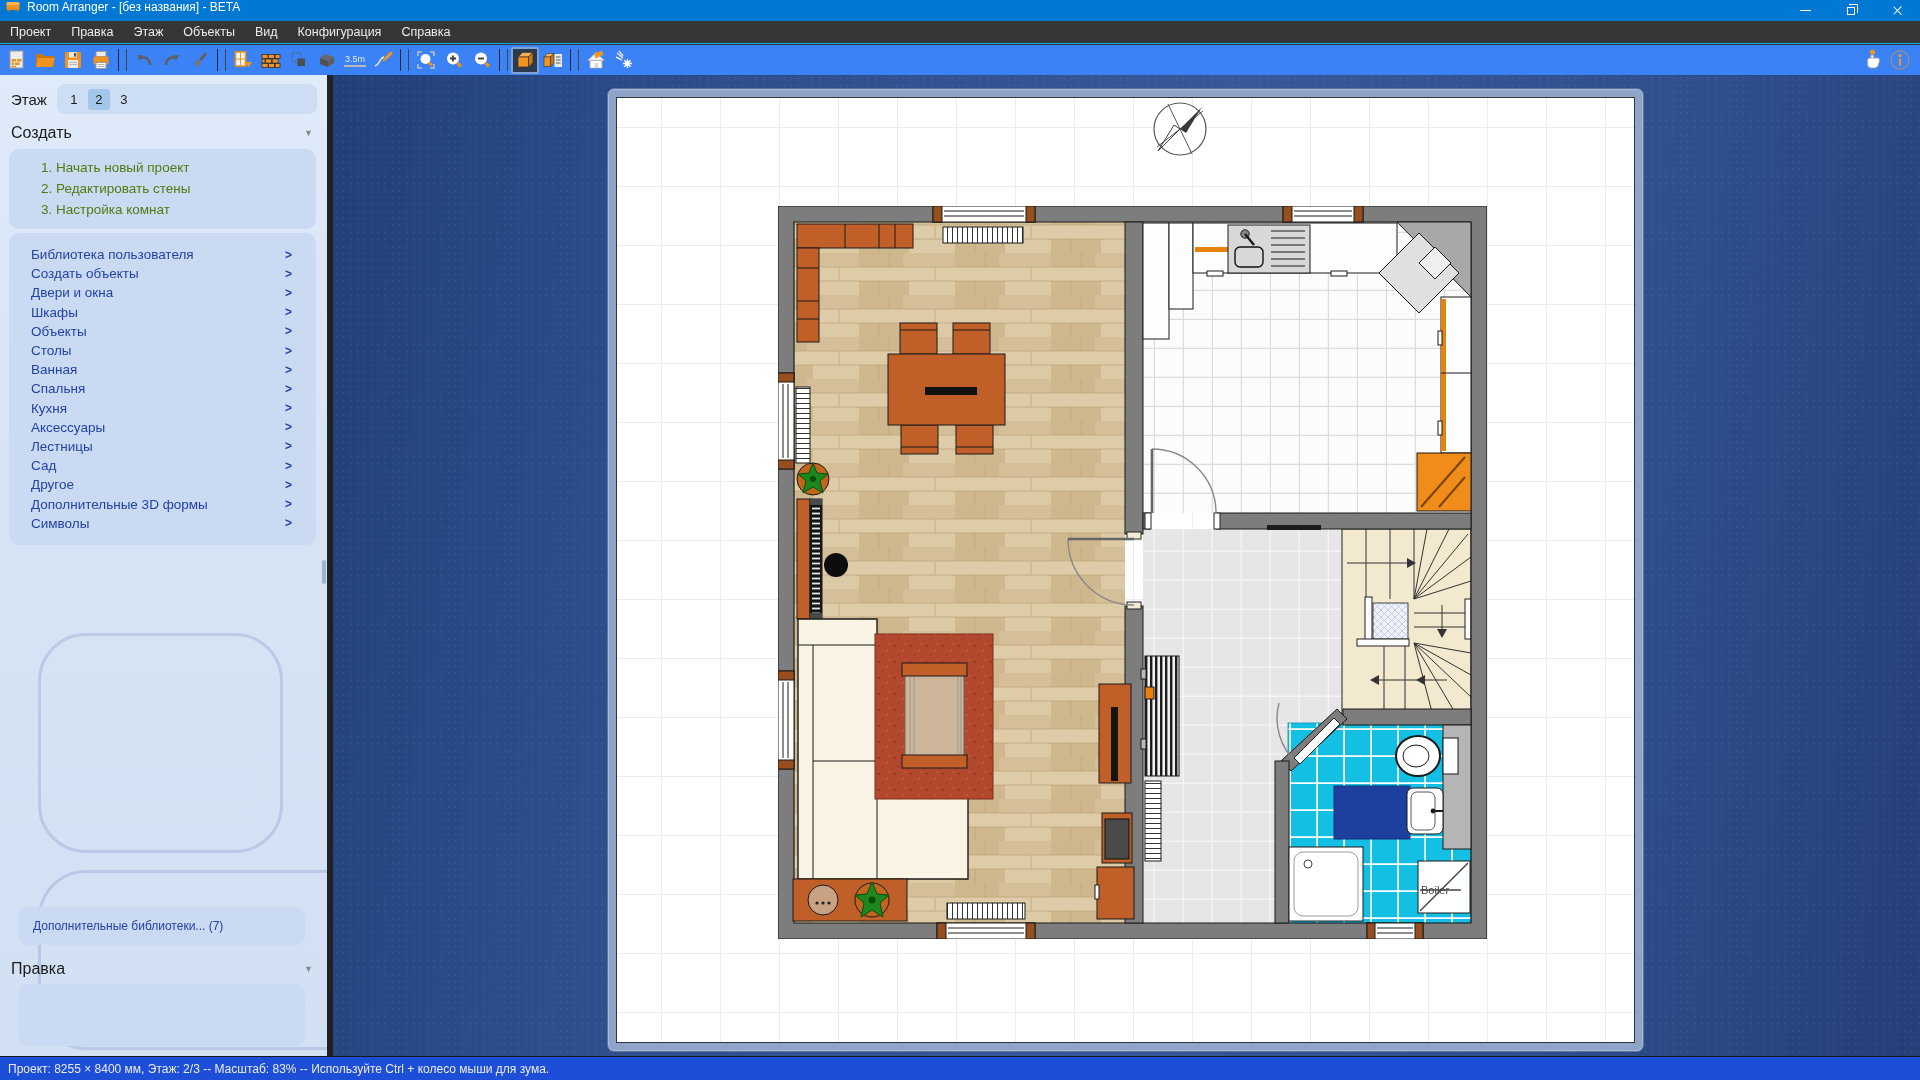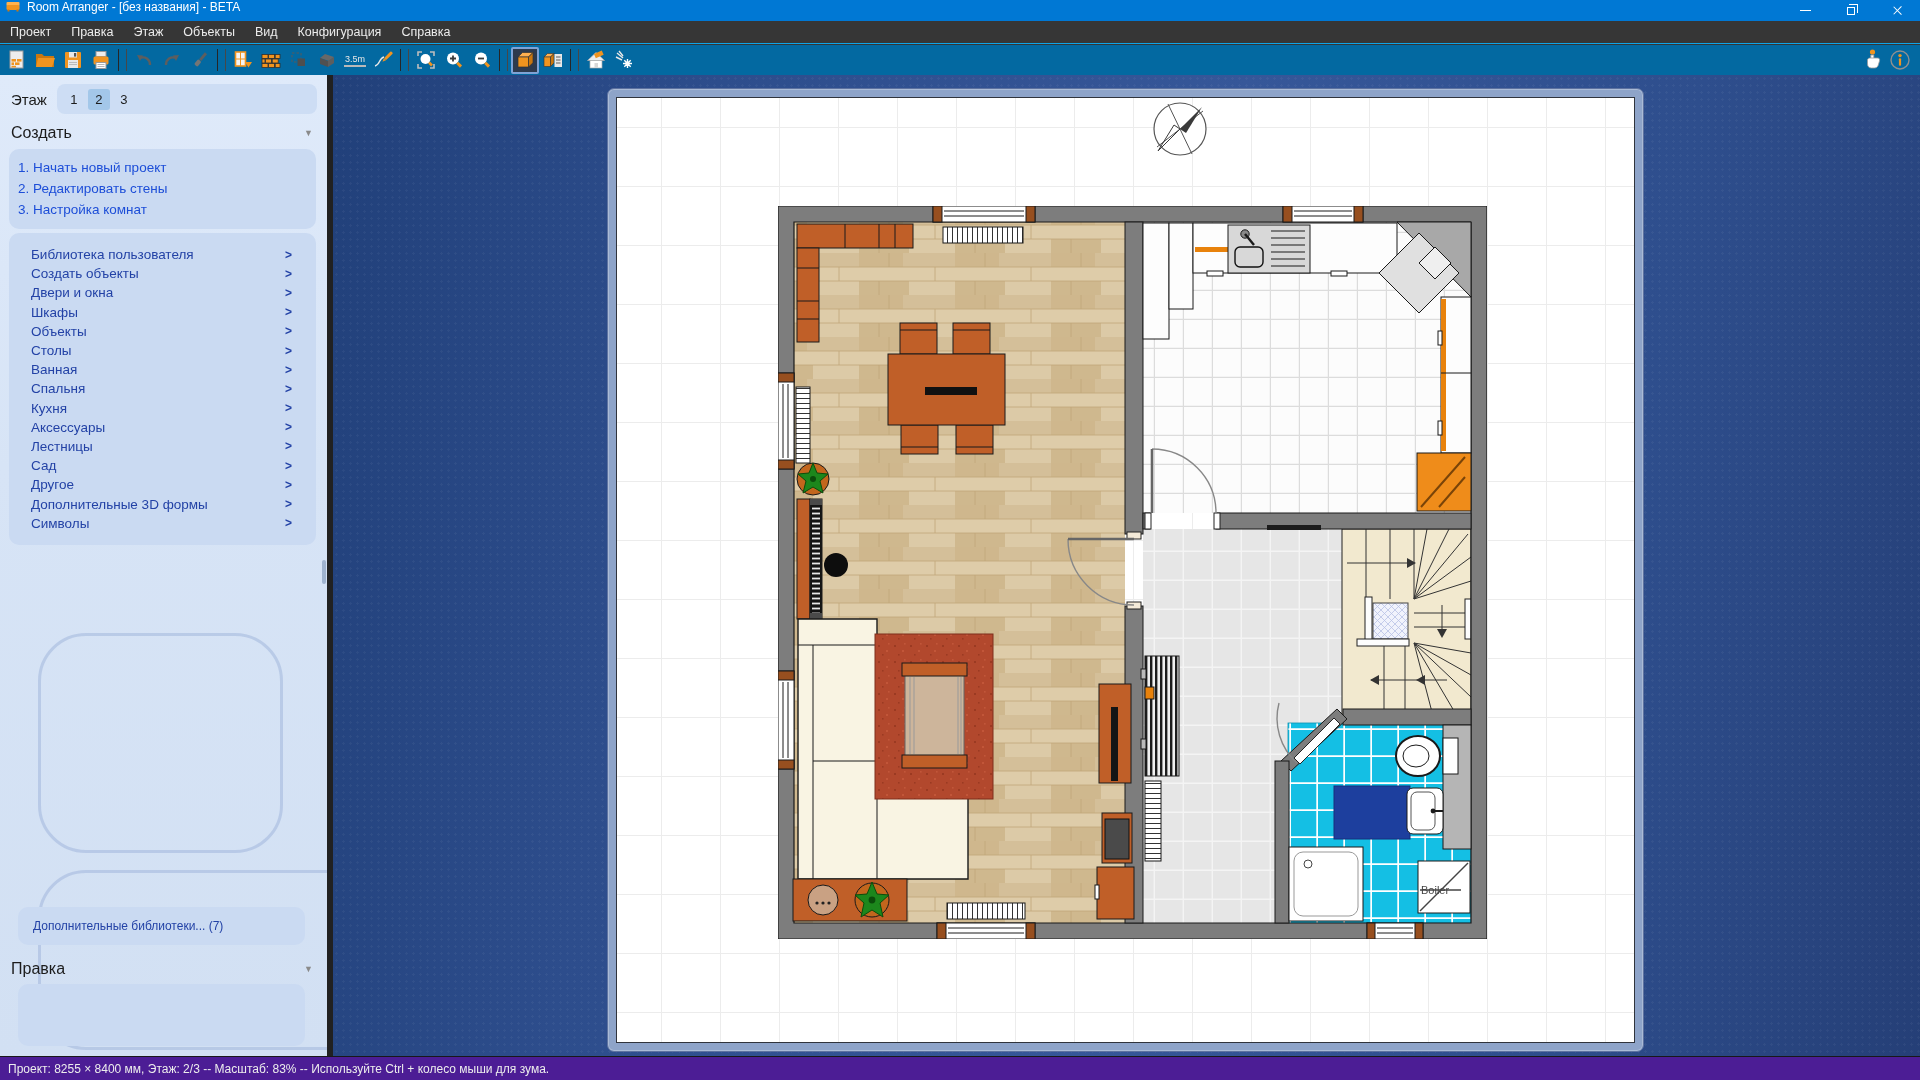--- a/index.html
+++ b/index.html
@@ -21,21 +21,21 @@
   .glyph-close:before,.glyph-close:after { content:""; position:absolute; left:5px; top:0;
     width:1.4px; height:11px; background:#fff; }
   .glyph-close:before { transform:rotate(45deg);} .glyph-close:after { transform:rotate(-45deg);}
 
   
   .menubar { position:absolute; left:0; top:21px; width:100%; height:23px; background:#363636;
     display:flex; align-items:center; border-bottom:1px solid #0ea5e9; }
   .menu-item { color:#ececec; font-size:12.5px; padding:0 10px; line-height:23px; }
 
   
-  .toolbar { position:absolute; left:0; top:45px; width:100%; height:30px; background:#0369a1;
+  .toolbar { position:absolute; left:0; top:45px; width:100%; height:30px; background:#3b82f6;
     display:flex; align-items:center; padding-left:3px; }
   .tb { width:28px; height:27px; display:flex; align-items:center; justify-content:center;
     border:2px solid transparent; }
   .tb.selected { border:2px solid #7ea3d6; background:#2d3a4e; border-radius:2px; }
   .tb-sep { width:9px; height:22px; border-left:1px solid #262626; border-right:1px solid #474747;
     margin:0 3px; border-top:none; border-bottom:none; background:transparent; }
   .measure-lbl { color:#e8e8e8; font-size:9px; border-bottom:2px solid #b9b9b9; padding:0 1px 1px; }
   .tb-right { position:absolute; right:6px; top:45px; height:30px; display:flex; align-items:center; }
 
   
@@ -54,21 +54,21 @@
     align-items:center; padding:0 6px; }
   .floor-btn { width:22px; height:21px; display:flex; align-items:center; justify-content:center;
     font-size:13px; color:#1c1c1c; margin-right:3px; border-radius:3px; }
   .floor-btn.selected { background:#a3c7e9; }
   .sec-header { display:flex; align-items:center; justify-content:space-between;
     padding:9px 14px 3px 11px; }
   .sec-title { font-size:16px; color:#1c1c1c; }
   .collapse { font-size:9px; color:#8a8a8a; }
   .card { position:relative; margin:4px 11px 2px 9px; background:#cadaf2; border-radius:10px; z-index:2; }
   .create-card { padding:8px 0 9px; }
-  .create-link { display:block; padding:3px 9px; color:#1d4ed8; font-size:13.5px; }
+  .create-link { display:block; padding:3px 32px; color:#4d7c0f; font-size:13.5px; }
   .addobj-header { position:relative; }
   .search-box { position:absolute; right:11px; top:-1px; width:77px; height:24px; background:#252525;
     border:1px solid #161616; border-radius:2px; color:#8f8f8f; font-size:11.5px; padding:0 7px;
     font-family:"Liberation Sans", sans-serif; }
   .search-box::placeholder { color:#8f8f8f; }
   .lib-card { padding:12px 0 12px; }
   .lib-row { display:flex; align-items:center; justify-content:space-between;
     padding:2.1px 24px 2.1px 22px; }
   .lib-label { color:#2342a6; font-size:13.5px; }
   .lib-chevron { color:#2342a6; font-size:12px; font-weight:bold; }
@@ -91,21 +91,21 @@
   .page { position:absolute; left:8px; top:8px; width:1019px; height:946px; background:#fff;
     border:1px solid #30343c;
     background-image:
       linear-gradient(#ececec 1px, transparent 1px),
       linear-gradient(90deg,#ececec 1px, transparent 1px);
     background-size:59px 59px; background-position:44px 29px; }
   .plan-svg { position:absolute; left:161px; top:108px; }
   .compass-svg { position:absolute; left:533px; top:1px; }
 
   
-  .statusbar { position:absolute; left:0; bottom:0; width:100%; height:24px; background:#4c1d95;
+  .statusbar { position:absolute; left:0; bottom:0; width:100%; height:24px; background:#1d4ed8;
     border-top:1px solid #191919; display:flex; align-items:center; }
   .status-text { color:#ededed; font-size:12px; padding-left:8px; }
 </style>
 </head>
 <body>
 
 <div class="app">
 
   <div class="titlebar">
     <span class="app-icon">

